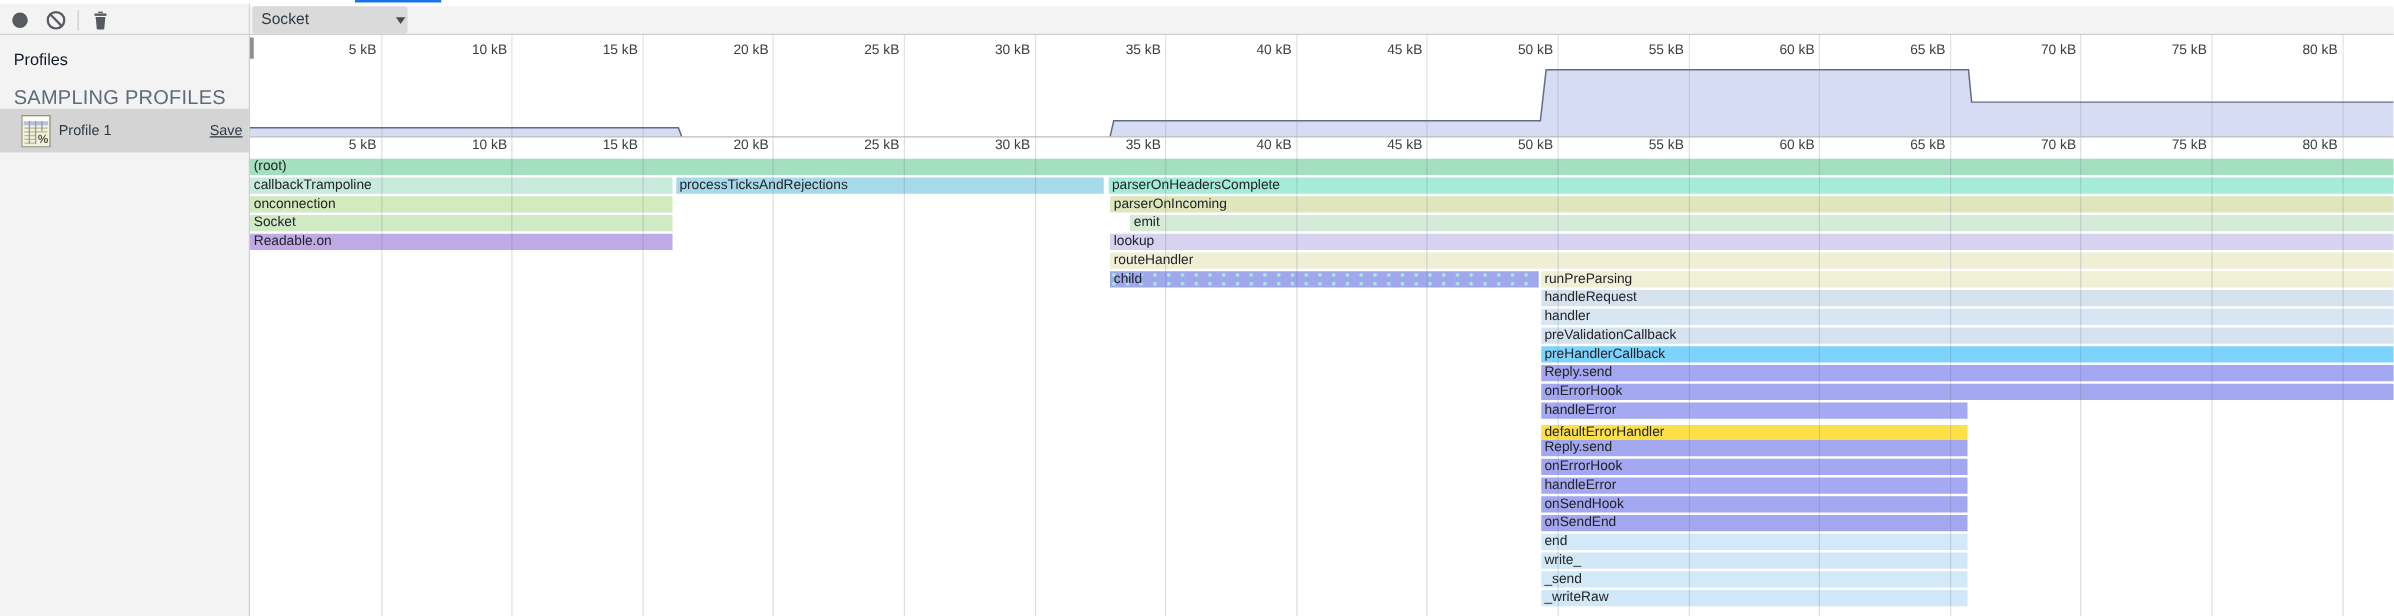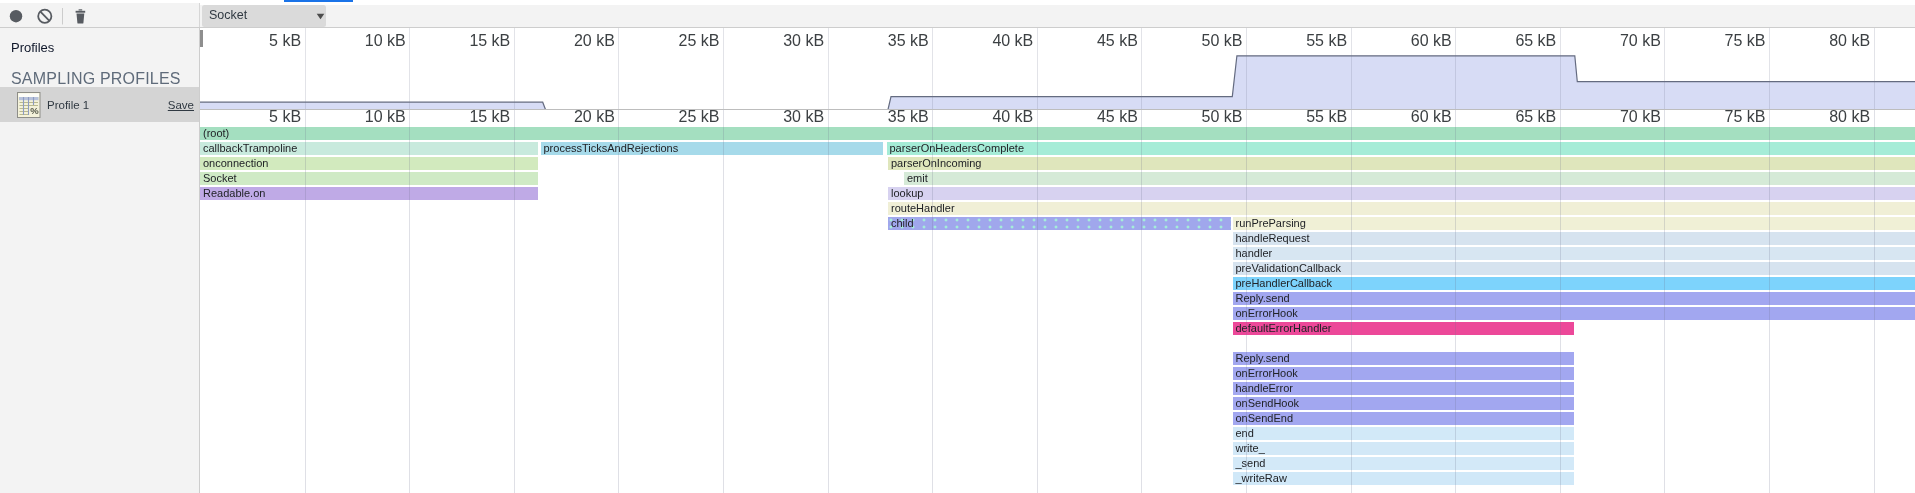--- a/index.html
+++ b/index.html
@@ -1,19 +1,19 @@
 <!DOCTYPE html>
 <html><head><meta charset="utf-8"><title>Profiler</title><style>
 *{margin:0;padding:0;box-sizing:border-box;}
 html,body{width:1915px;height:493px;overflow:hidden;}
 body{font-family:"Liberation Sans",sans-serif;background:#fff;position:relative;}
 .abs{position:absolute;}
 .bar{position:absolute;height:13.2px;overflow:hidden;white-space:nowrap;
  font-size:11px;line-height:13.4px;color:#212327;padding-left:3px;}
-.rlab{position:absolute;font-size:16px;color:#3c4043;text-align:right;}
+.rlab{position:absolute;font-size:11px;color:#3c4043;text-align:right;}
 </style></head><body>
 <div class="abs" style="left:0;top:0;width:1915px;height:5px;background:#fff;"></div>
 <div class="abs" style="left:284px;top:0;width:69px;height:2px;background:#1a73e8;"></div>
 <div class="abs" style="left:0;top:2.5px;width:200px;height:24.5px;background:#f3f3f3;"></div>
 <div class="abs" style="left:200px;top:5px;width:1715px;height:22px;background:#f3f3f3;"></div>
 <div class="abs" style="left:0;top:27px;width:1915px;height:1px;background:#cdcdcd;"></div>
 <div class="abs" style="left:199px;top:3px;width:1px;height:24px;background:#d6d6d6;"></div>
 <svg class="abs" style="left:0;top:0" width="100" height="28" viewBox="0 0 100 28">
 <circle cx="16" cy="16.2" r="6.2" fill="#575b61"></circle>
 <g stroke="#575b61" stroke-width="1.8" fill="none">
@@ -123,21 +123,21 @@
 <div class="bar" style="left:888.0px;top:202.3px;width:1027.0px;background:#f0efd6;">routeHandler</div>
 <div class="bar" style="left:888.0px;top:217.3px;width:343.0px;background-color:#a0a7ec;background-image:radial-gradient(circle at 3px 3px,rgba(165,240,216,0.95) 1.1px, rgba(165,240,216,0) 1.8px);background-size:11px 7px;">child</div>
 <div class="bar" style="left:1232.5px;top:217.3px;width:682.5px;background:#f0f0d6;">runPreParsing</div>
 <div class="bar" style="left:1232.5px;top:232.3px;width:682.5px;background:#d6e3ef;">handleRequest</div>
 <div class="bar" style="left:1232.5px;top:247.3px;width:682.5px;background:#d7e6f2;">handler</div>
 <div class="bar" style="left:1232.5px;top:262.3px;width:682.5px;background:#d6e3ef;">preValidationCallback</div>
 <div class="bar" style="left:1232.5px;top:277.3px;width:682.5px;background:#7dd3fc;">preHandlerCallback</div>
 <div class="bar" style="left:1232.5px;top:292.3px;width:682.5px;background:#a2a7f0;">Reply.send</div>
 <div class="bar" style="left:1232.5px;top:307.3px;width:682.5px;background:#a2a7f0;">onErrorHook</div>
 <div class="bar" style="left:1232.5px;top:322.3px;width:341.5px;background:#a4a9f1;">handleError</div>
-<div class="bar" style="left:1232.5px;top:322px;width:341.5px;background:#ec4899;">defaultErrorHandler</div>
+<div class="bar" style="left:1232.5px;top:340px;width:341.5px;background:#fde047;">defaultErrorHandler</div>
 <div class="bar" style="left:1232.5px;top:352.3px;width:341.5px;background:#a2a7f0;">Reply.send</div>
 <div class="bar" style="left:1232.5px;top:367.3px;width:341.5px;background:#a2a7f0;">onErrorHook</div>
 <div class="bar" style="left:1232.5px;top:382.3px;width:341.5px;background:#a4a9f1;">handleError</div>
 <div class="bar" style="left:1232.5px;top:397.3px;width:341.5px;background:#a2a7f0;">onSendHook</div>
 <div class="bar" style="left:1232.5px;top:412.3px;width:341.5px;background:#a2a7f0;">onSendEnd</div>
 <div class="bar" style="left:1232.5px;top:427.3px;width:341.5px;background:#d2e9f8;">end</div>
 <div class="bar" style="left:1232.5px;top:442.3px;width:341.5px;background:#d2e8f7;">write_</div>
 <div class="bar" style="left:1232.5px;top:457.3px;width:341.5px;background:#d3e9f8;">_send</div>
 <div class="bar" style="left:1232.5px;top:472.3px;width:341.5px;background:#d0e8f8;">_writeRaw</div>
 <div class="abs" style="left:304.6px;top:110px;width:1px;height:383px;background:rgba(110,115,140,0.22);"></div>

